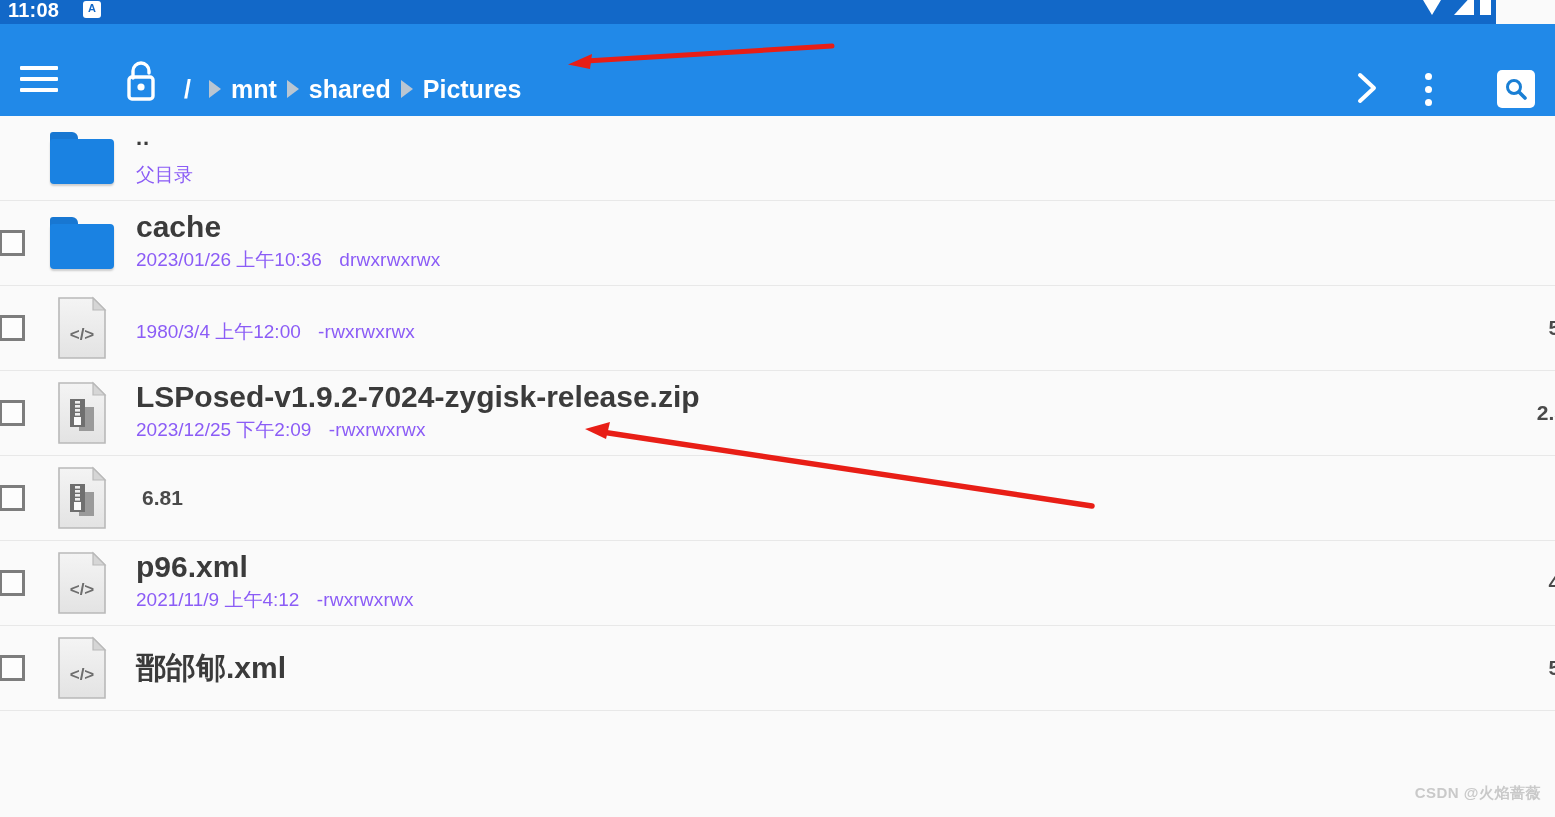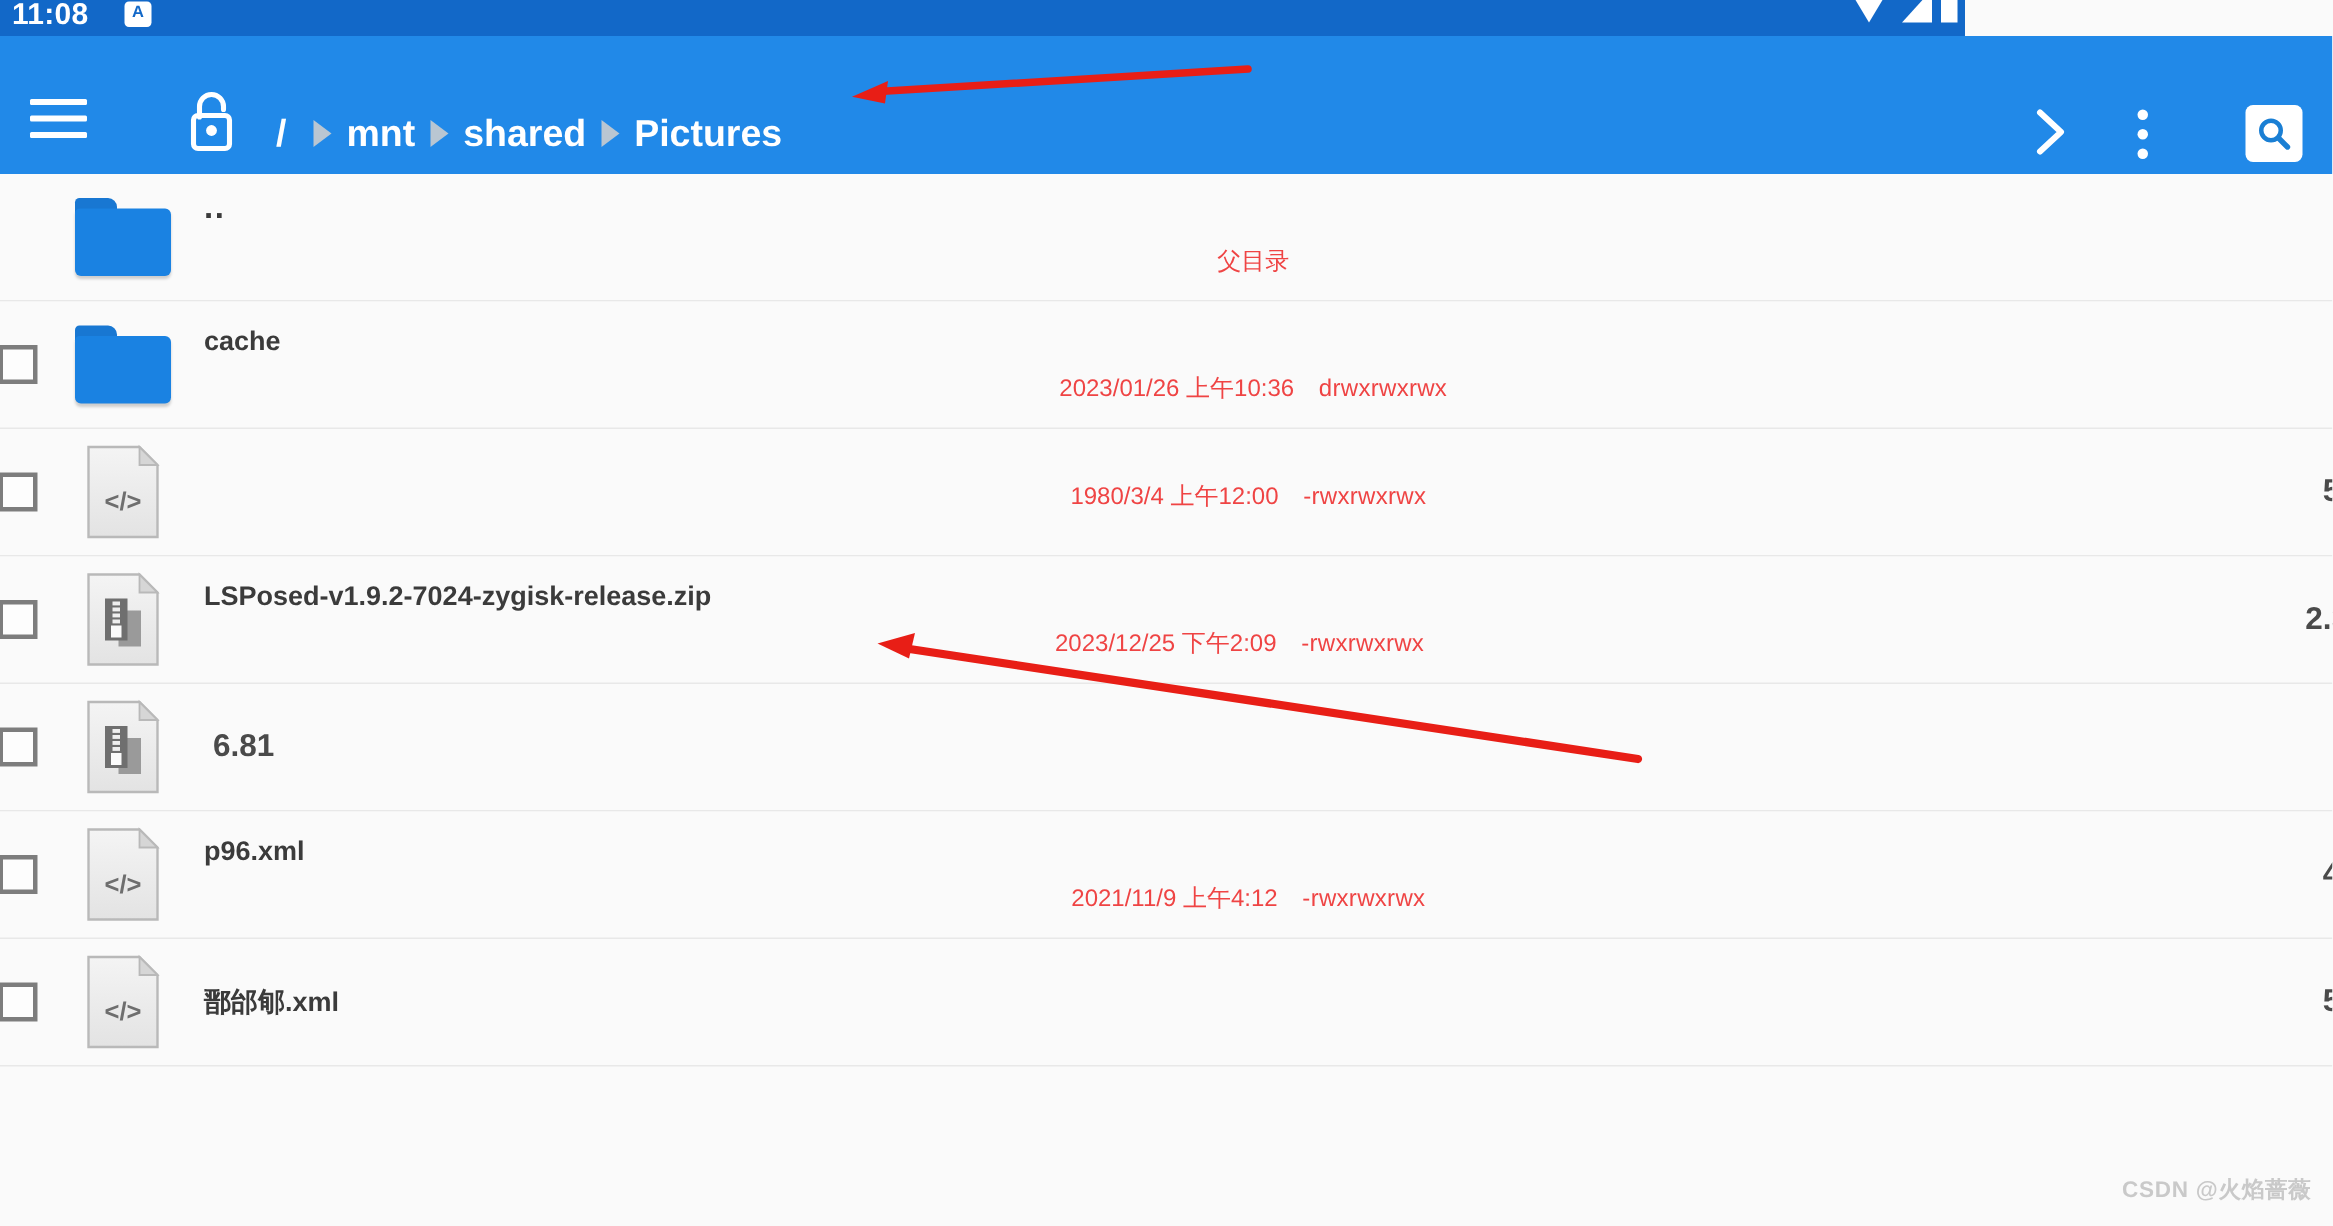--- a/index.html
+++ b/index.html
@@ -6,21 +6,21 @@
   html, body {
     width: 1555px; height: 817px;
     background: #fafafa;
     font-family: "Liberation Sans", "DejaVu Sans", sans-serif;
     overflow: hidden;
   }
   #app { position: relative; width: 1555px; height: 817px; overflow: hidden; background:#fafafa; }
 
   
   .statusbar {
-    position: absolute; left: 0; top: 0; width: 1310px; height: 24px;
+    position: absolute; left: 0; top: 0; width: 1496px; height: 24px;
     background: #1268c8;
     display: flex; align-items: center;
   }
   .status-clock {
     color: #ffffff; font-size: 20px; font-weight: 700;
     letter-spacing: .2px; margin-left: 8px; line-height: 20px;
     position: relative; top: -2px;
   }
   .status-badge {
     width: 18px; height: 17px; background:#ffffff; border-radius: 3px;
@@ -88,28 +88,27 @@
   }
   .row.parent { border-bottom: 1px solid #e8e8e8; }
   .cb-cell { width: 42px; flex: 0 0 42px; display:flex; align-items:center; padding-left: 2px; }
   .checkbox {
     width: 26px; height: 26px; border: 3px solid #7d7d7d; background: #fdfdfd;
     margin-left: -3px;
   }
   .icon-cell { width: 80px; flex: 0 0 80px; display:flex; align-items:center; justify-content:center; }
   .text-cell { flex: 1 1 auto; min-width: 0; padding-left: 14px; }
   .fname {
-    font-size: 18px; font-weight: 700; color: #3b3b3b; line-height: 26px;
+    font-size: 30px; font-weight: 700; color: #3b3b3b; line-height: 26px;
     white-space: nowrap;
   }
   .fname.dots { font-size: 22px; letter-spacing: 1px; position: relative; top: -4px; }
   .fmeta {
-    font-size: 16px; color: #ef4444; line-height: 24px; margin-top: 8px;
+    font-size: 19px; color: #8b5cf6; line-height: 24px; margin-top: 8px;
     white-space: nowrap;
-    text-align: center;
   }
   .fmeta .perm { margin-left: 12px; letter-spacing: .2px; margin-top: 30px; }
   .size-cell {
     flex: 0 0 auto; font-size: 21px; font-weight: 700; color: #4a4a4a;
     white-space: nowrap; padding-left: 20px; margin-right: -46px;
   }
   .size-cell.empty { margin-right: 0; }
 
   
   .folder { width: 64px; height: 52px; position: relative; }

